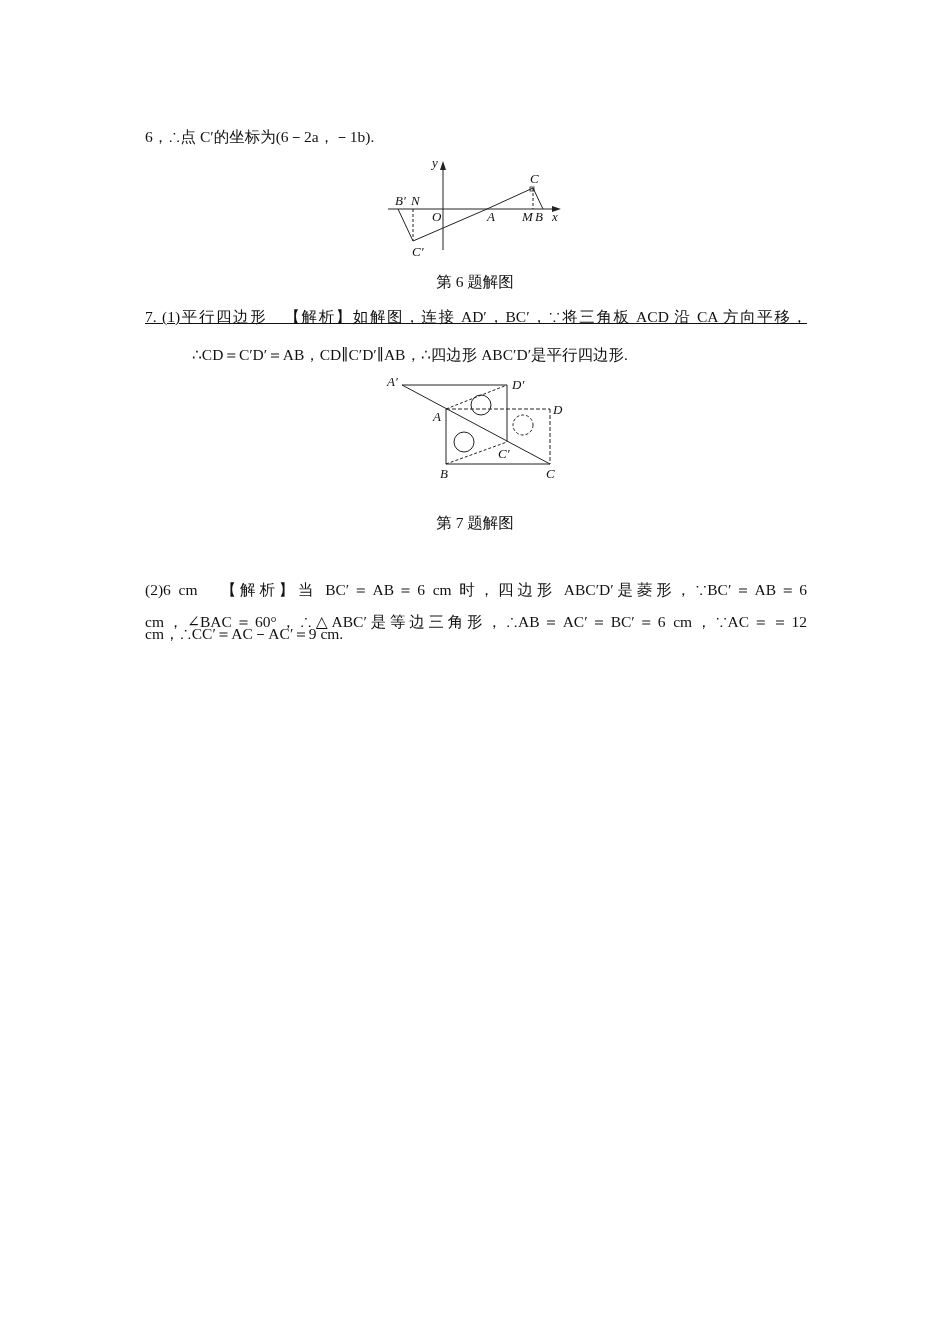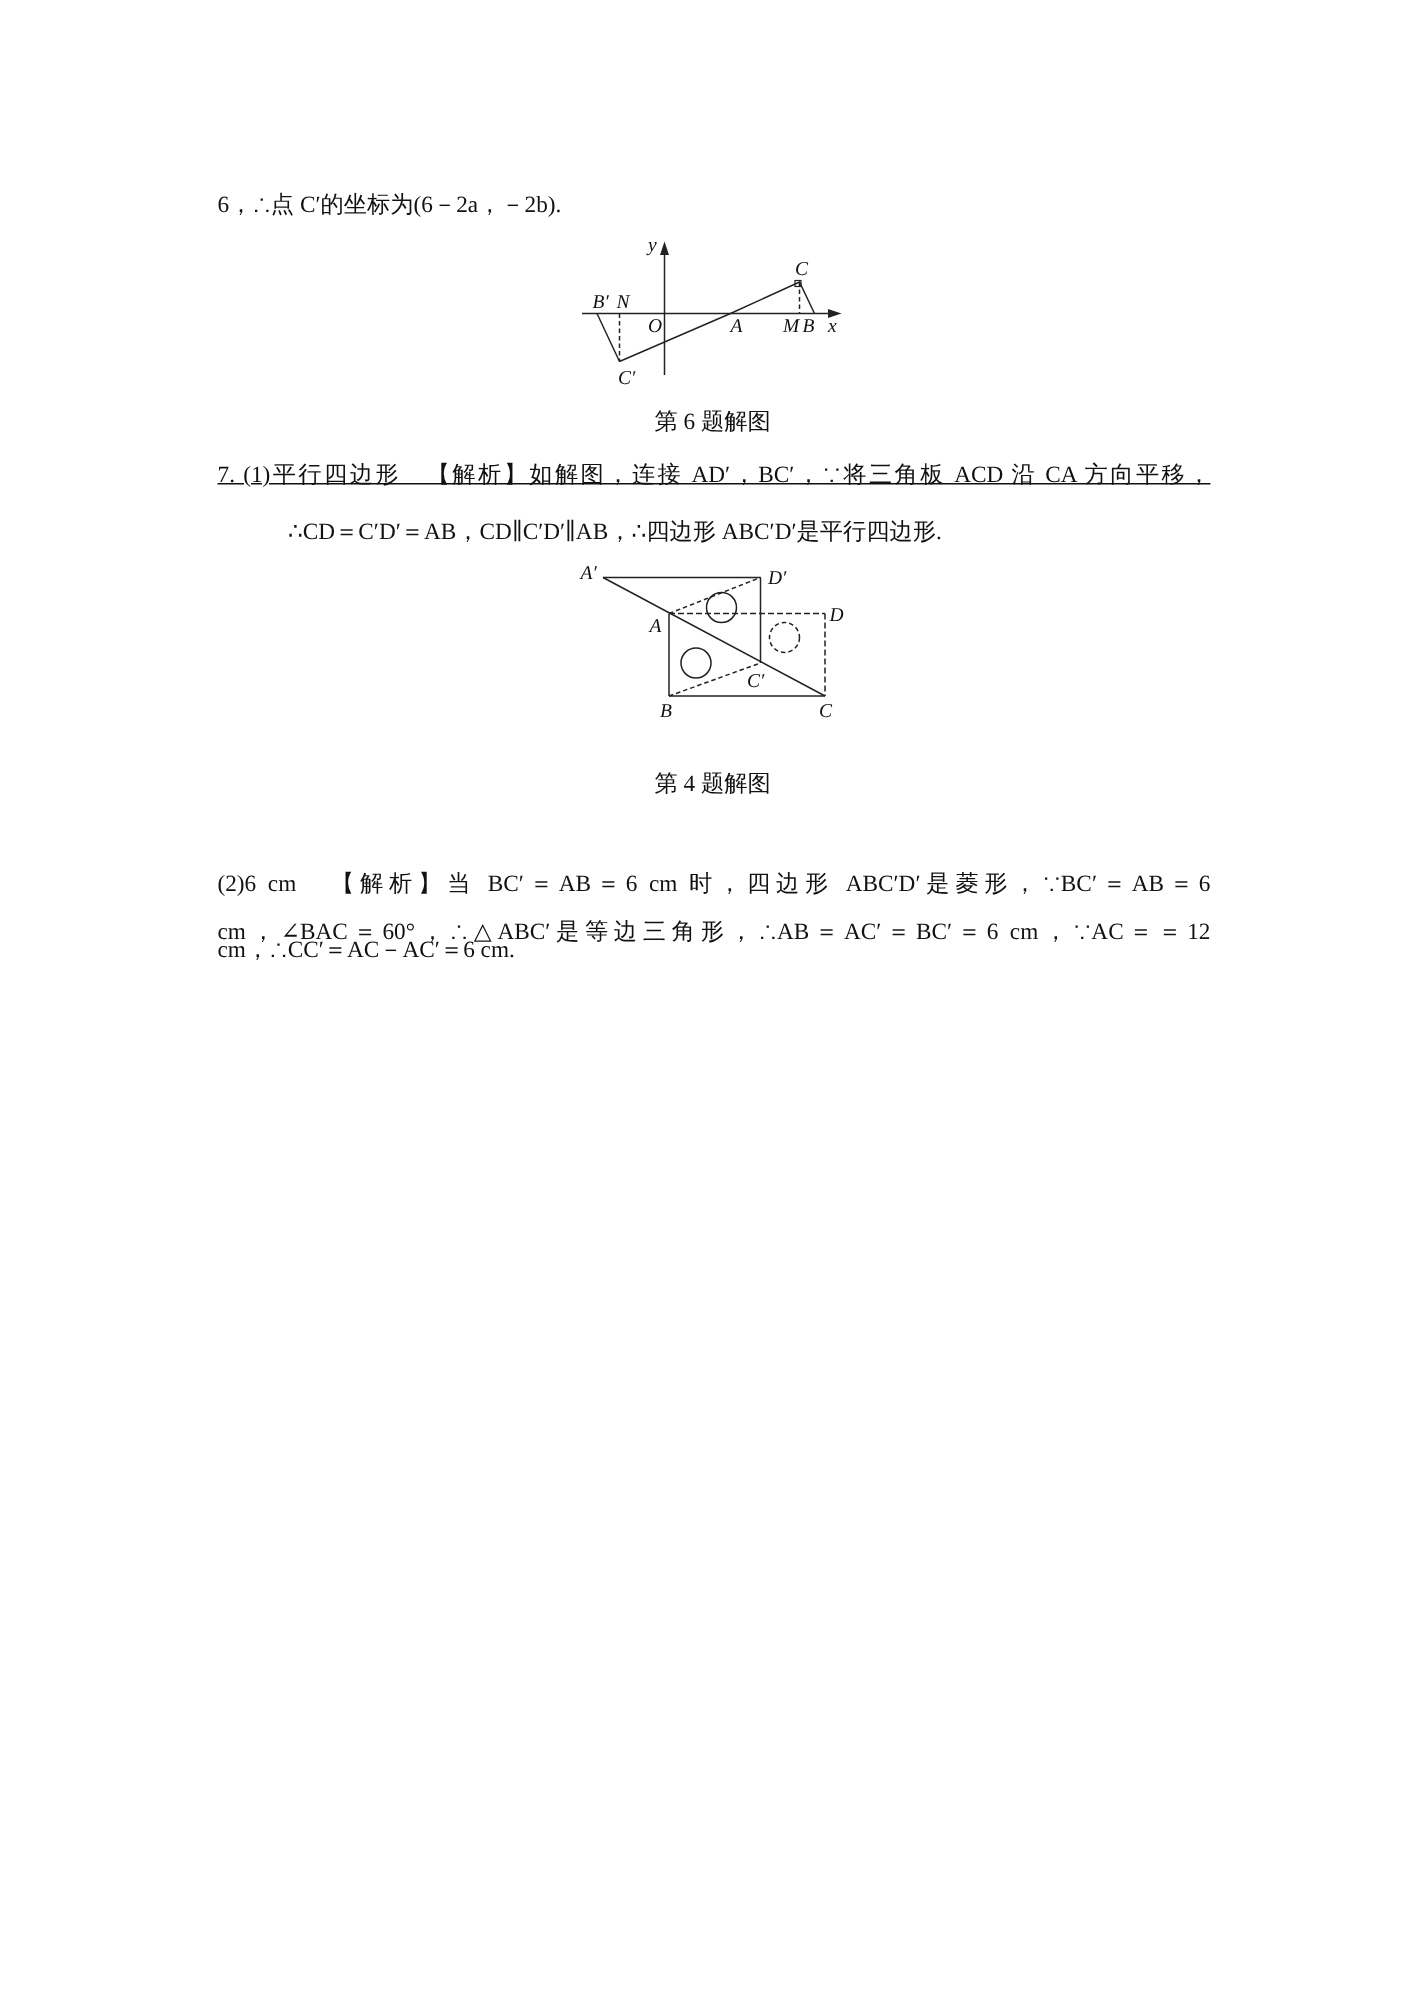--- a/index.html
+++ b/index.html
@@ -7,21 +7,21 @@
          font-family:"Liberation Serif","DejaVu Serif",serif; color:#111; font-size:15.5px; }
   .line { position:absolute; left:145px; white-space:nowrap; line-height:20px; }
   .just { width:662px; text-align-last:justify; text-align:justify; white-space:normal; }
   .center { position:absolute; left:0; width:950px; text-align:center; line-height:20px; }
   .fig { position:absolute; }
   svg text { font-family:"Liberation Serif","DejaVu Serif",serif; font-style:italic; font-size:13px; fill:#111; }
 </style>
 </head>
 <body>
 
-<div class="line" style="top:127px;">6，∴点 C′的坐标为(6－2a，－2b).</div>
+<div class="line" style="top:127px;">6，∴点 C′的坐标为(6－2a，－1b).</div>
 
 <div class="fig" style="left:380px; top:150px; width:200px; height:120px;">
   <svg width="200" height="120" viewBox="0 0 200 120">
 
     <line x1="8" y1="59" x2="176" y2="59" stroke="#222" stroke-width="1"></line>
     <polygon points="181,59 172,56 172,62" fill="#222"></polygon>
 
     <line x1="63" y1="100" x2="63" y2="16" stroke="#222" stroke-width="1"></line>
     <polygon points="63,11 60,20 66,20" fill="#222"></polygon>
 
@@ -77,17 +77,17 @@
     <text x="7" y="16">A′</text>
     <text x="132" y="19">D′</text>
     <text x="53" y="51">A</text>
     <text x="173" y="44">D</text>
     <text x="118" y="88">C′</text>
     <text x="60" y="108">B</text>
     <text x="166" y="108">C</text>
   </svg>
 </div>
 
-<div class="center" style="top:513px;">第 4 题解图</div>
+<div class="center" style="top:513px;">第 7 题解图</div>
 
 <div class="line just" style="top:580px;">(2)6 cm　【解析】当 BC′＝AB＝6 cm 时，四边形 ABC′D′是菱形，∵BC′＝AB＝6</div>
 <div class="line just" style="top:612px;">cm，∠BAC＝60°，∴△ABC′是等边三角形，∴AB＝AC′＝BC′＝6 cm，∵AC＝＝12</div>
-<div class="line" style="top:624px;">cm，∴CC′＝AC－AC′＝6 cm.</div>
+<div class="line" style="top:624px;">cm，∴CC′＝AC－AC′＝9 cm.</div>
 
 </body></html>

